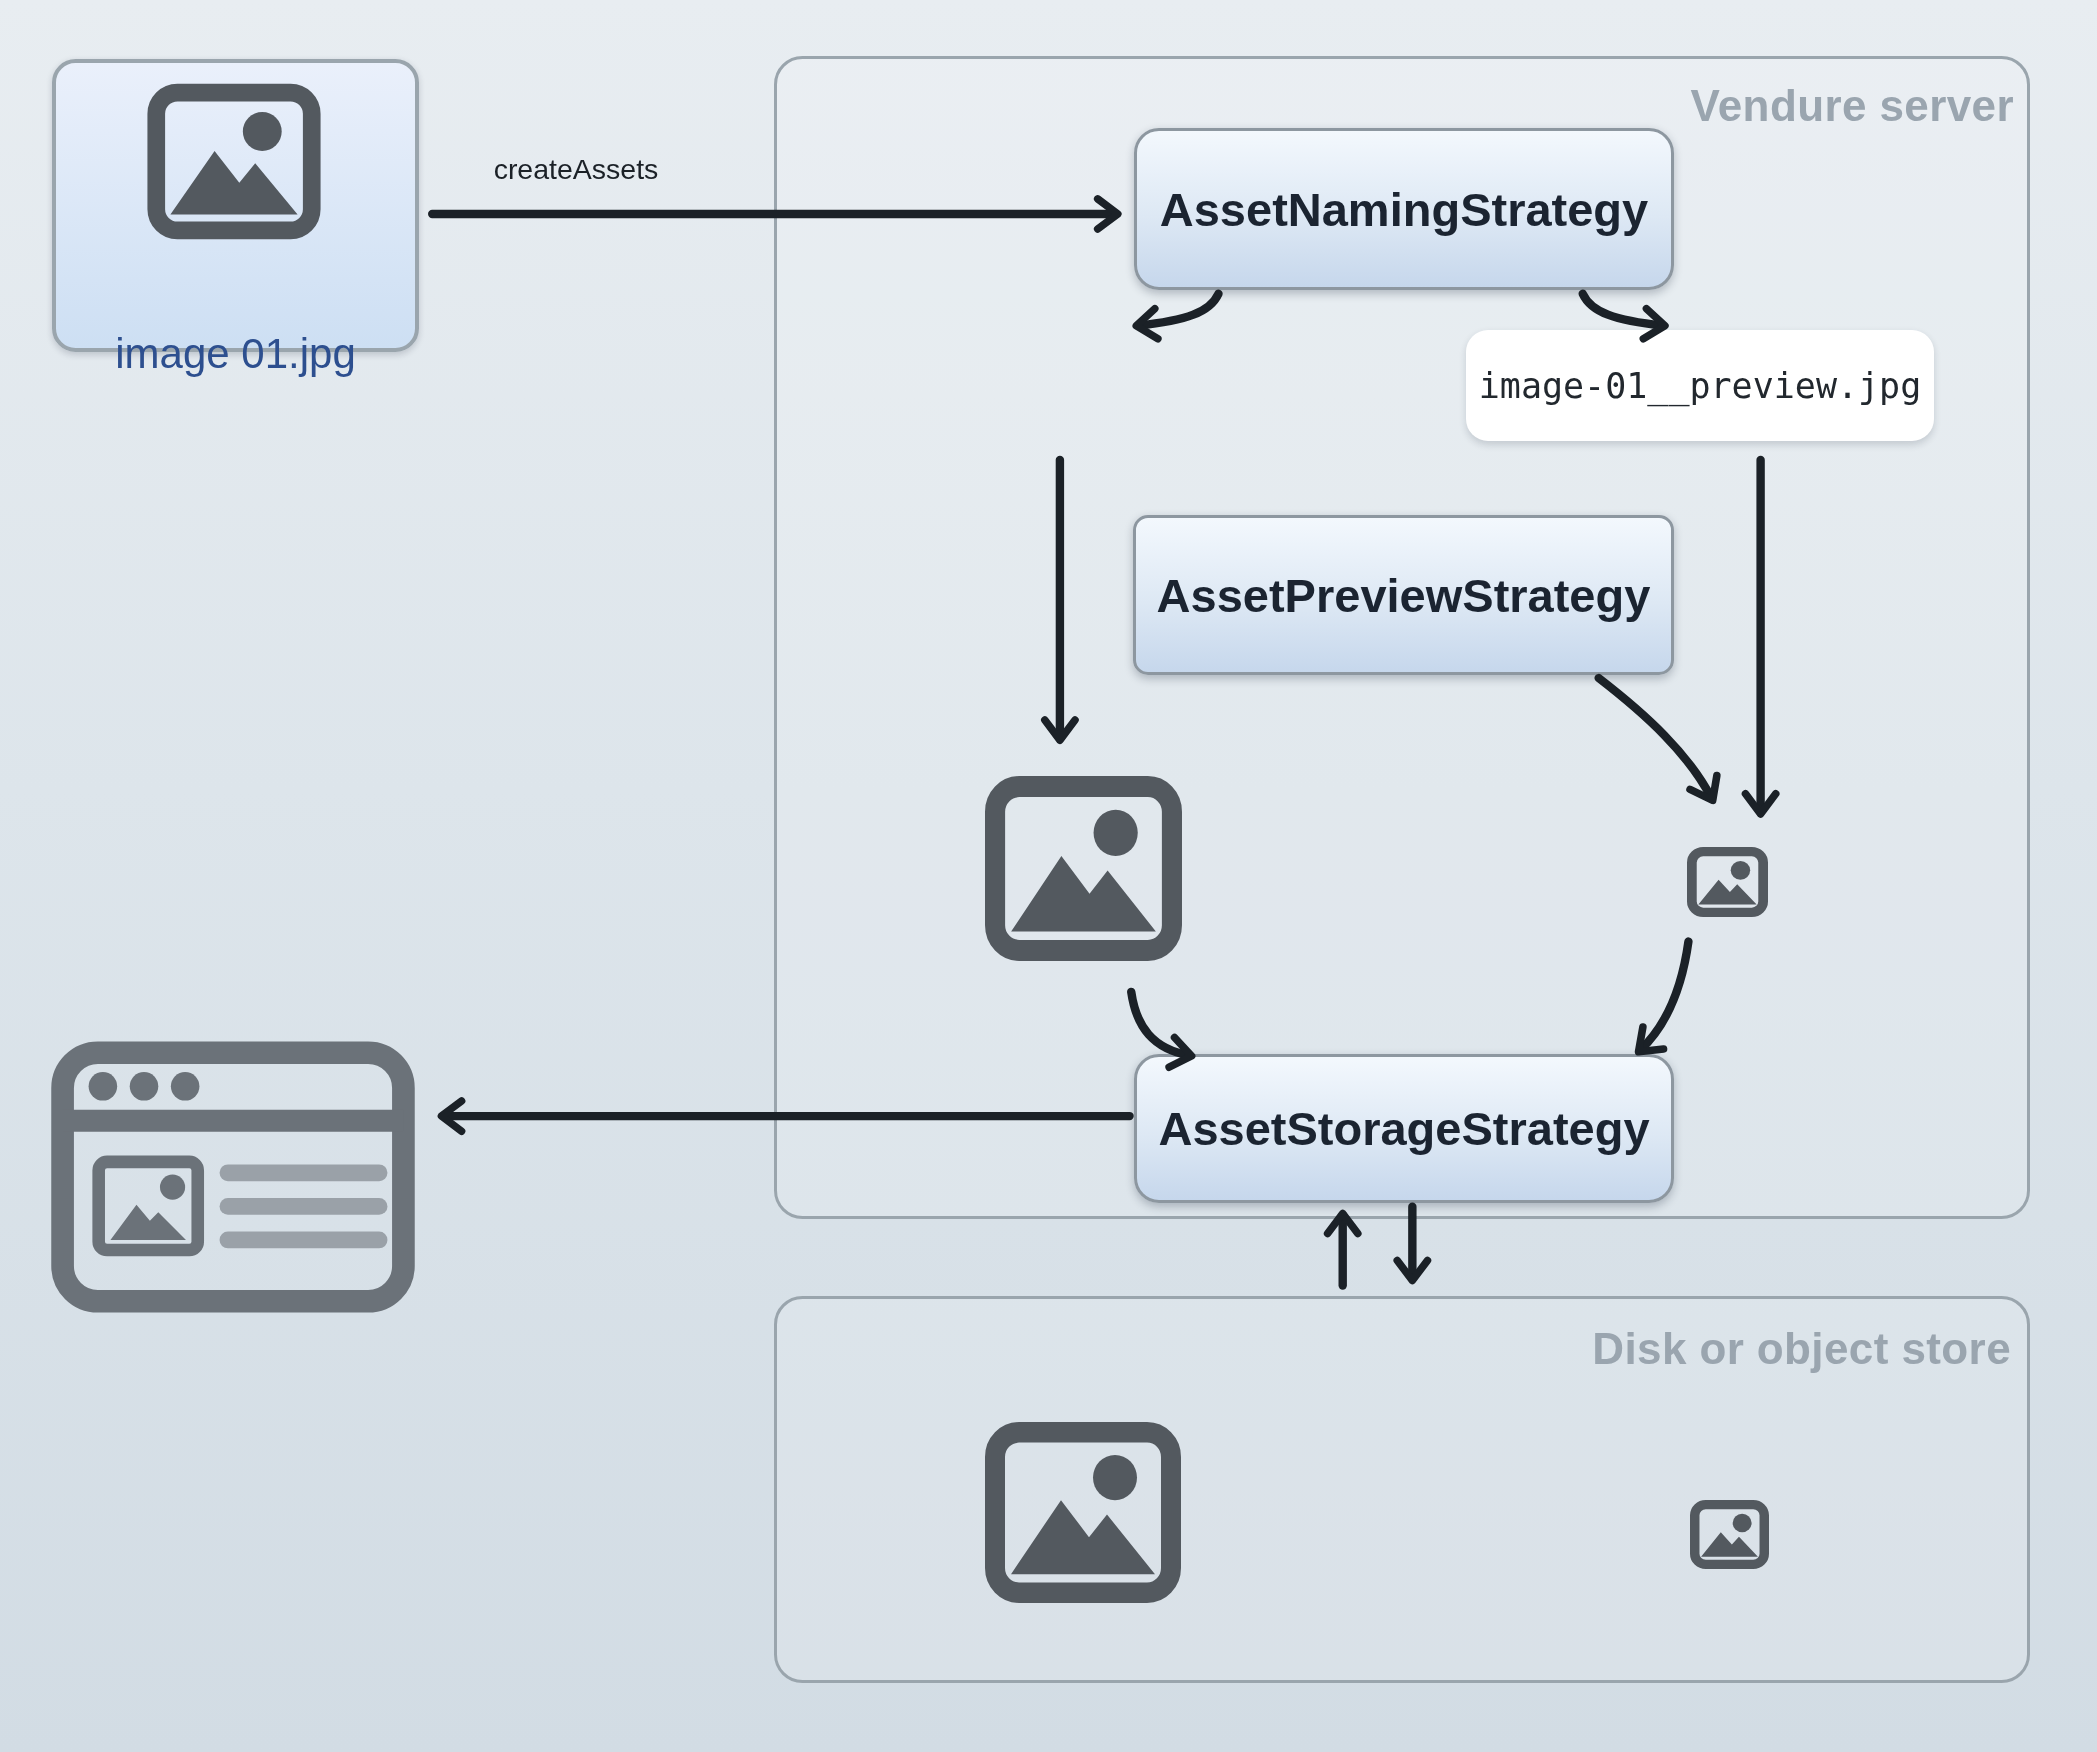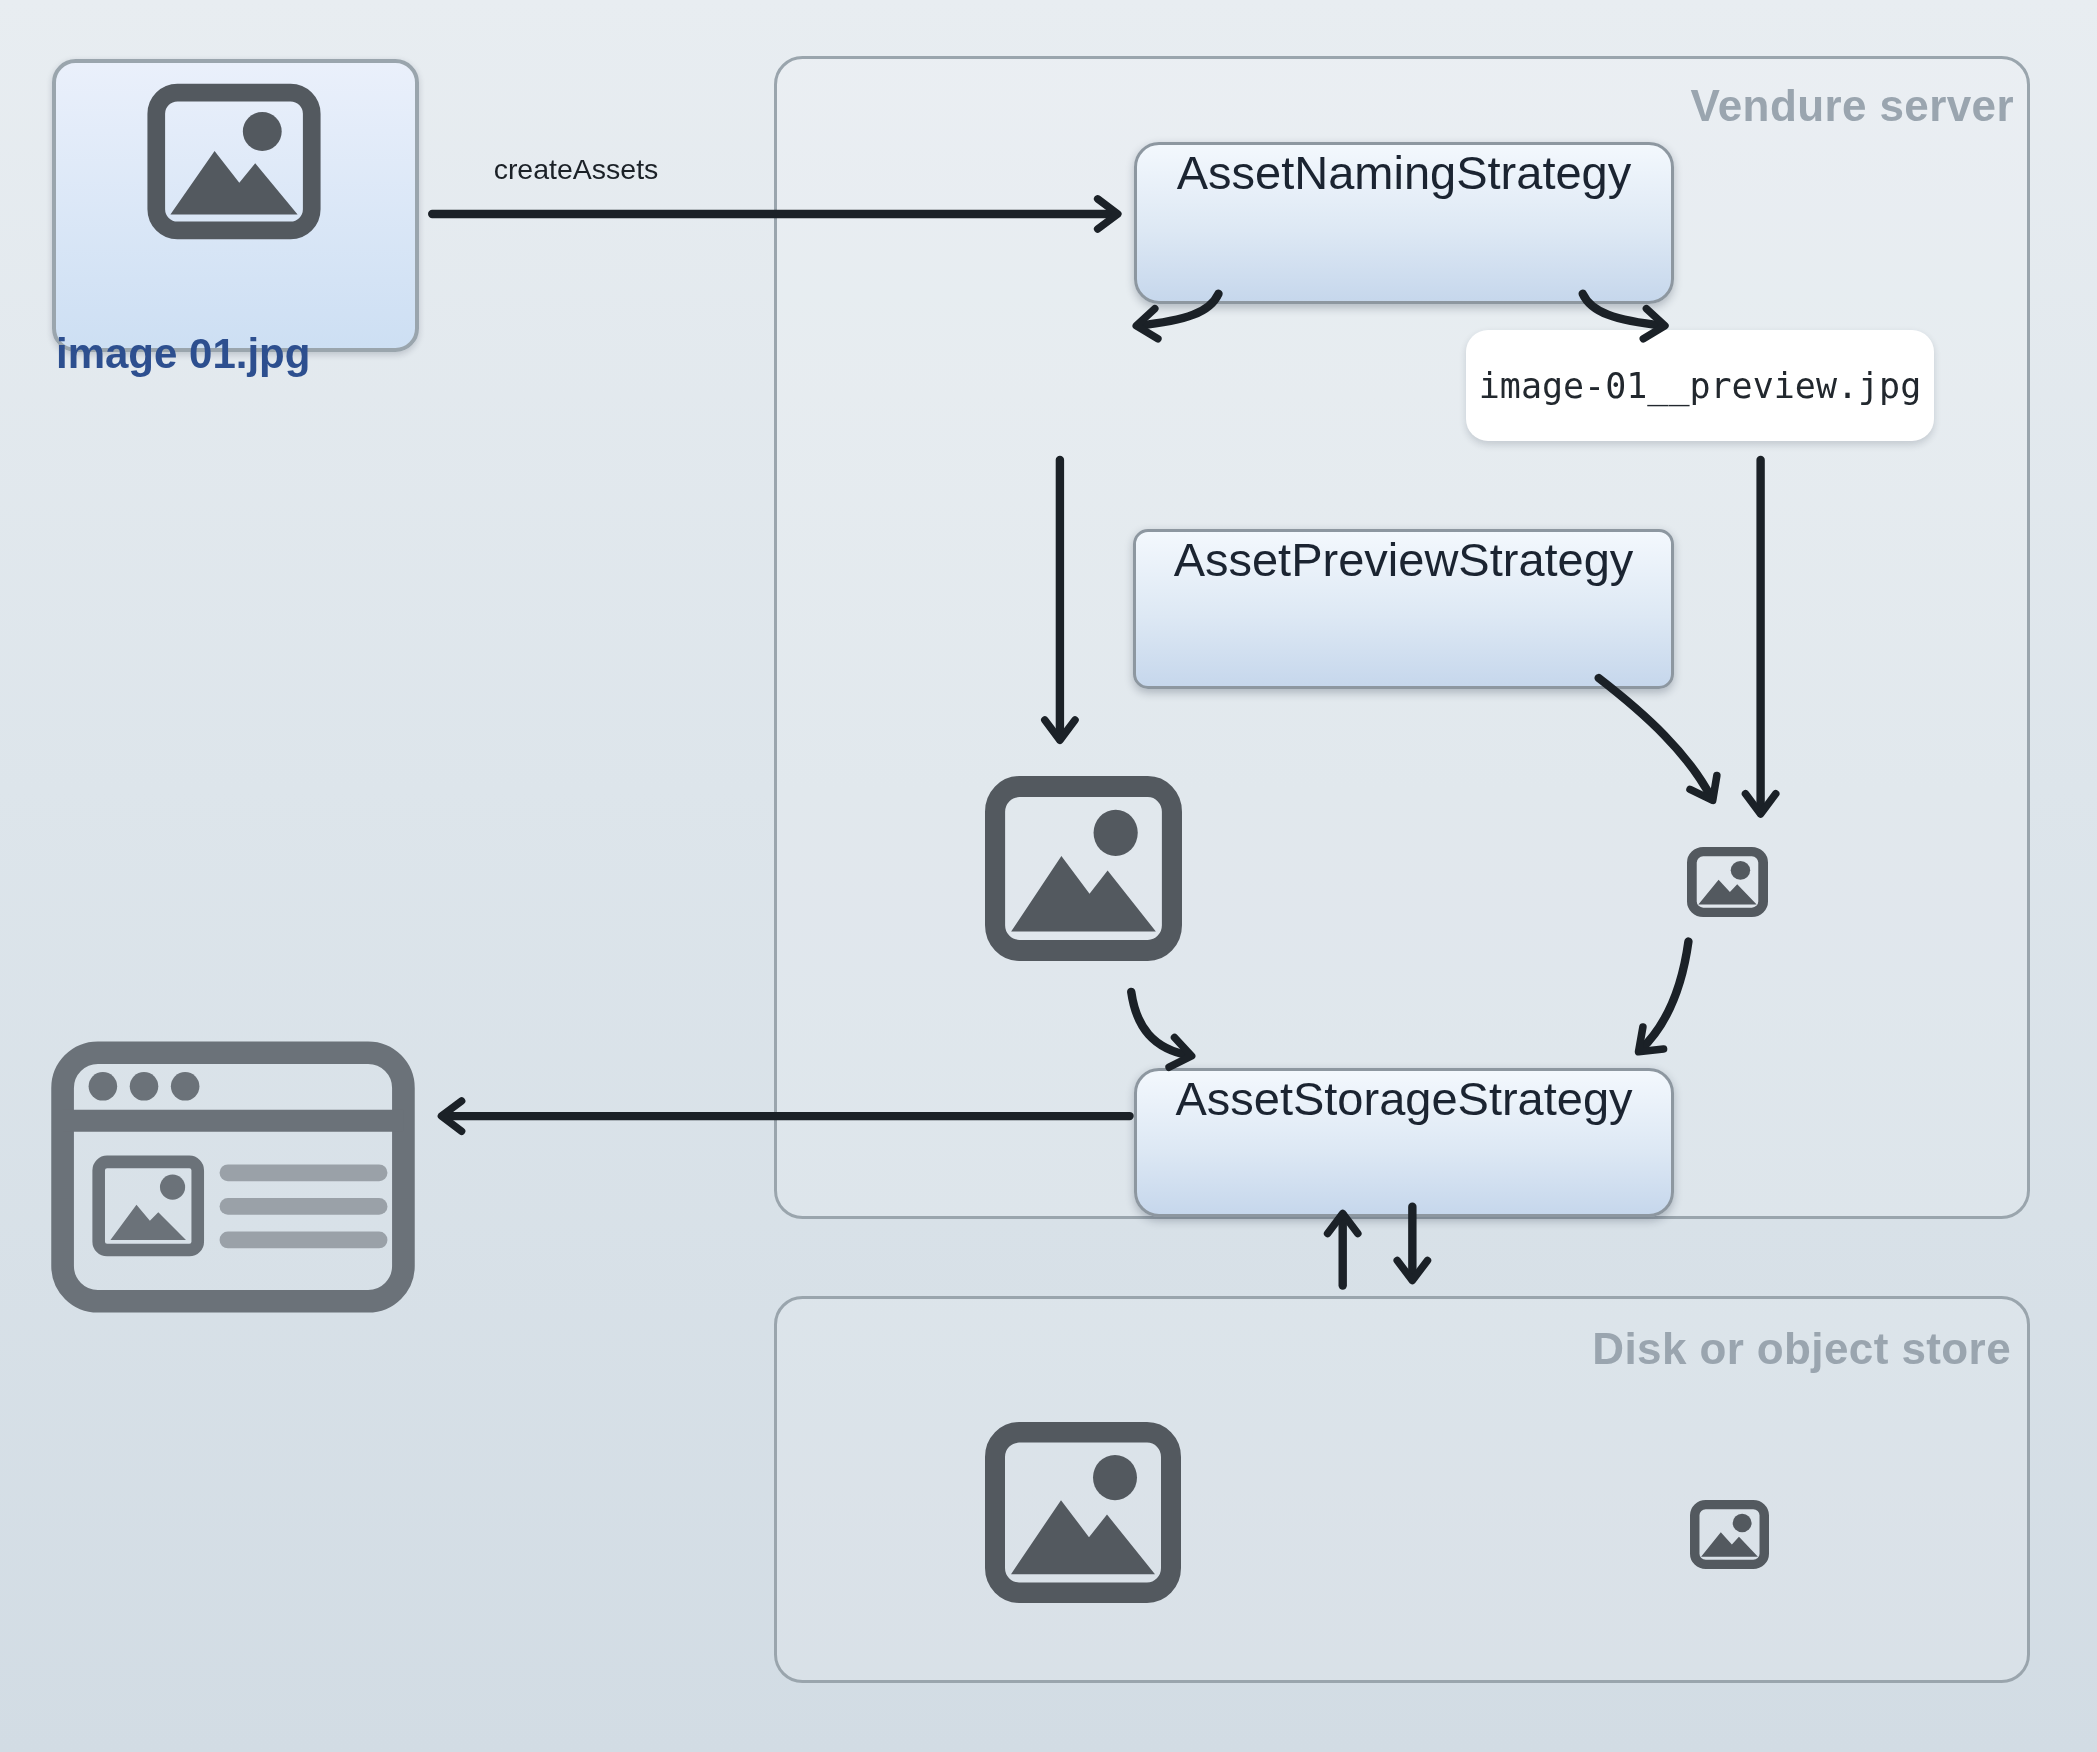--- a/index.html
+++ b/index.html
@@ -26,33 +26,33 @@
   }
   .region-title{
     position:absolute; font-weight:bold; font-size:44px; color:var(--container-title);
     white-space:nowrap; letter-spacing:0.4px;
   }
   
   .strategy-box{
     position:absolute; border:3.4px solid var(--box-border); border-radius:25px;
     background:linear-gradient(180deg,var(--box-fill-top) 0%,var(--box-fill-mid) 55%,var(--box-fill-bottom) 100%);
     box-shadow:0 3.4px 8.4px rgba(25,35,55,0.25);
-    display:flex; justify-content:center;
-    font-weight:normal; font-size:47px; color:var(--box-text); white-space:nowrap;margin-top:14px;
+    display:flex; align-items:center; justify-content:center;
+    font-weight:bold; font-size:47px; color:var(--box-text); white-space:nowrap;
   }
   
   .source-card{
     position:absolute; left:52px; top:59px; width:359px; height:285px;
     border:4.2px solid var(--container-border); border-radius:23.5px;
     background:linear-gradient(180deg,var(--source-fill-top) 0%,var(--source-fill-bottom) 100%);
     box-shadow:0 2.5px 6.7px rgba(25,35,55,0.18);
   }
   .source-label{
-    position:absolute; left:0; right:0; top:267px; 
-    font-weight:bold; font-size:42px; color:var(--source-label); white-space:nowrap;
+    position:absolute; left:0; right:0; top:267px; text-align:center;
+    font-weight:normal; font-size:42px; color:var(--source-label); white-space:nowrap;
   }
   
   .file-pill{
     position:absolute; background:var(--file-label-bg); border-radius:22px;
     box-shadow:0 3.4px 7.6px rgba(25,35,55,0.16);
     display:flex; align-items:center; justify-content:center;
     font-family:"DejaVu Sans Mono","Liberation Mono",monospace;
     font-size:35px; color:var(--file-label-text); white-space:nowrap;
   }
   .code-label{

